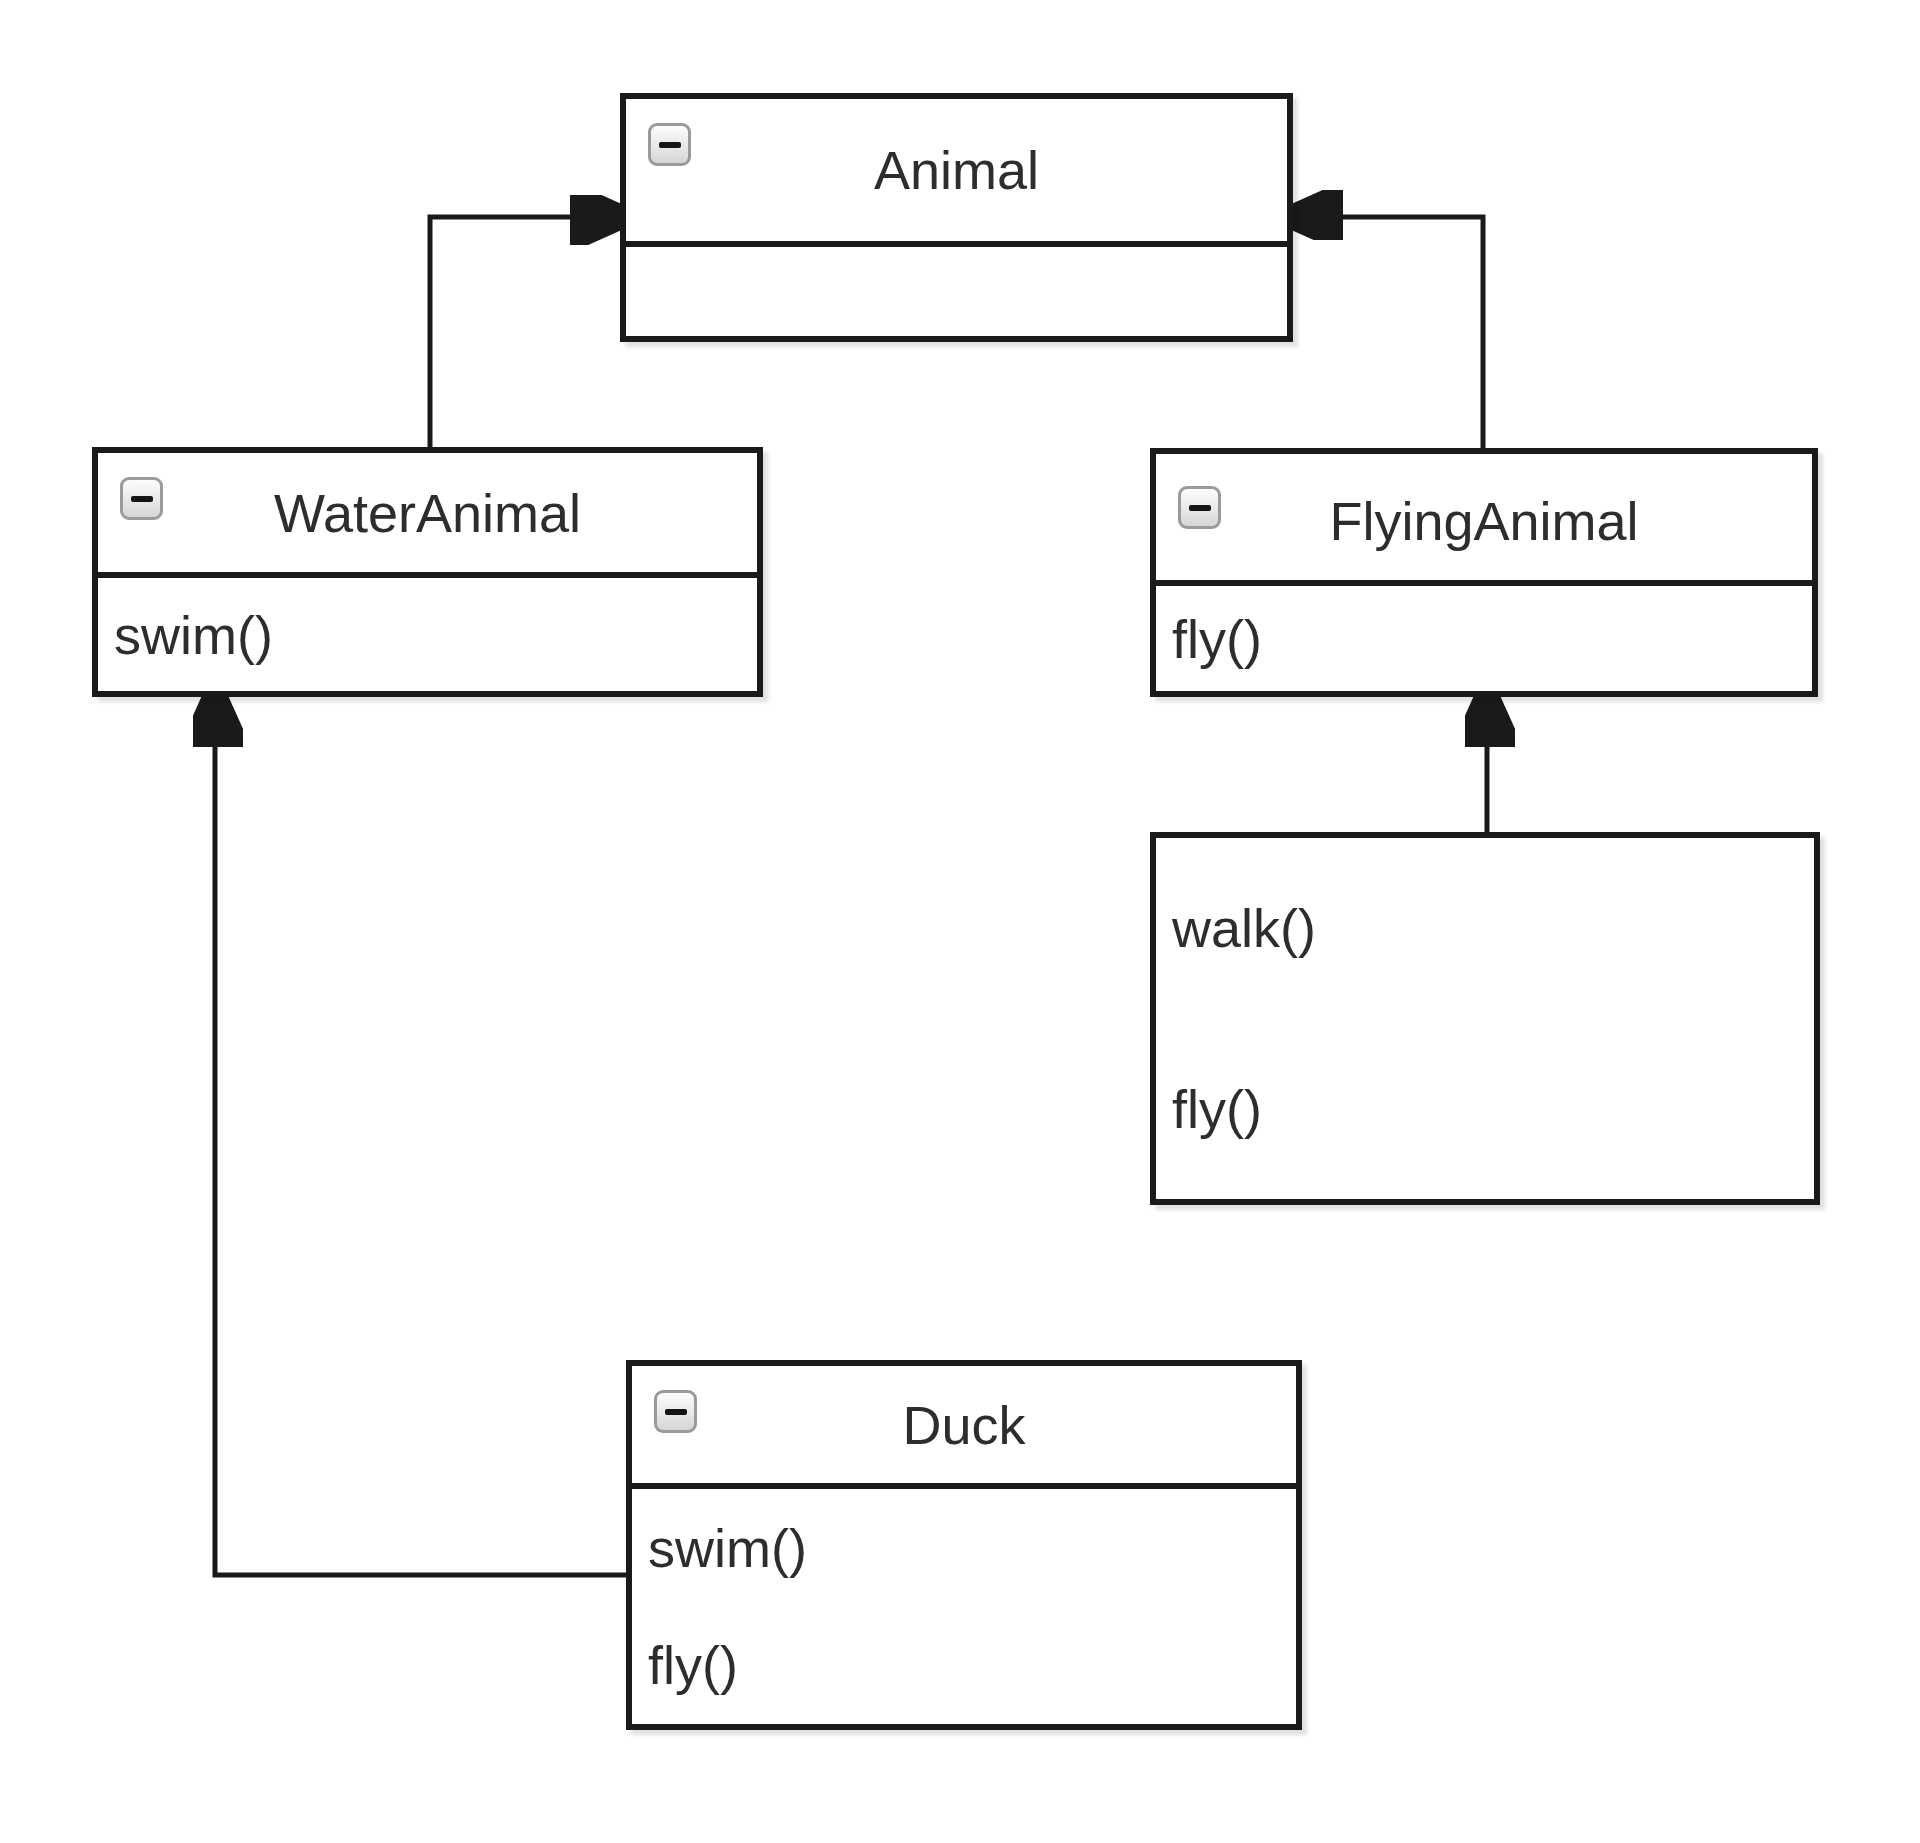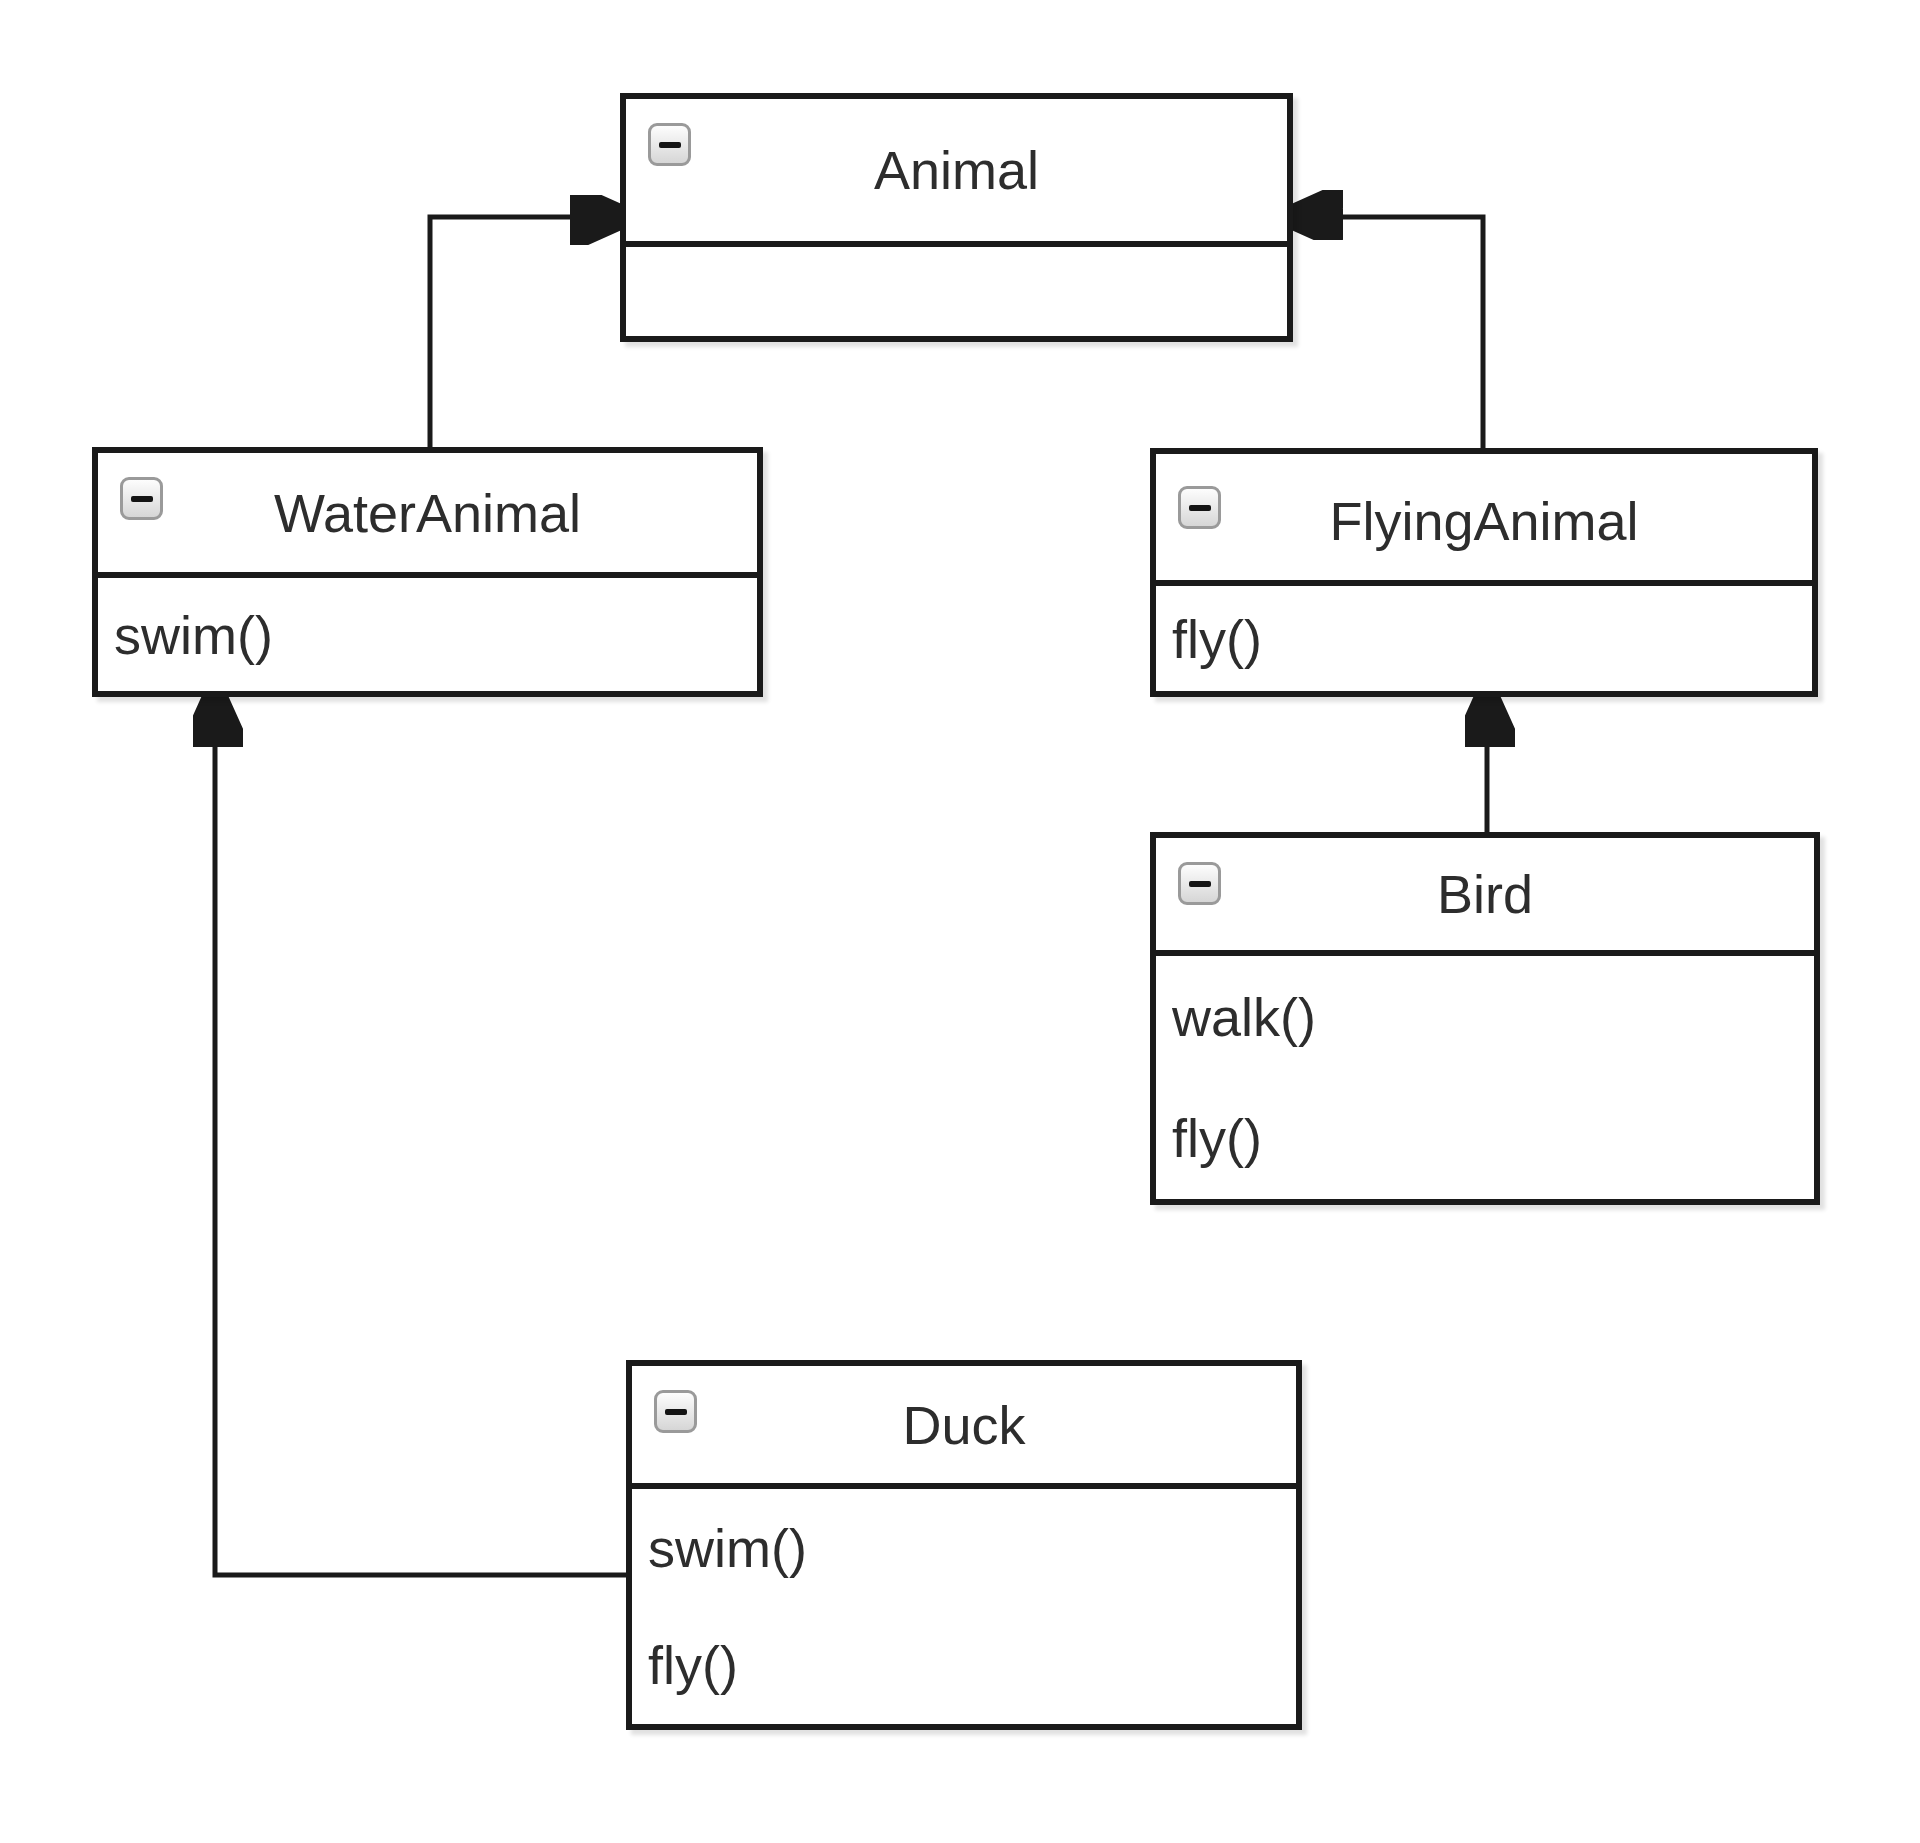--- a/index.html
+++ b/index.html
@@ -124,26 +124,20 @@
         <span class="minus-bar"></span>
       </span>
       <span>FlyingAnimal</span>
     </div>
     <div class="uml-body">
       <div class="uml-method">fly()</div>
     </div>
   </div>
 
   <div class="uml-box" style="left:1150px; top:832px; width:670px; height:373px;">
-    <div class="uml-title" style="height:118px;">
-      <span class="collapse-btn">
-        <span class="minus-bar"></span>
-      </span>
-      <span>Bird</span>
-    </div>
     <div class="uml-body">
       <div class="uml-method">walk()</div>
       <div class="uml-method">fly()</div>
     </div>
   </div>
 
   <div class="uml-box" style="left:626px; top:1360px; width:676px; height:370px;">
     <div class="uml-title" style="height:123px;">
       <span class="collapse-btn">
         <span class="minus-bar"></span>

